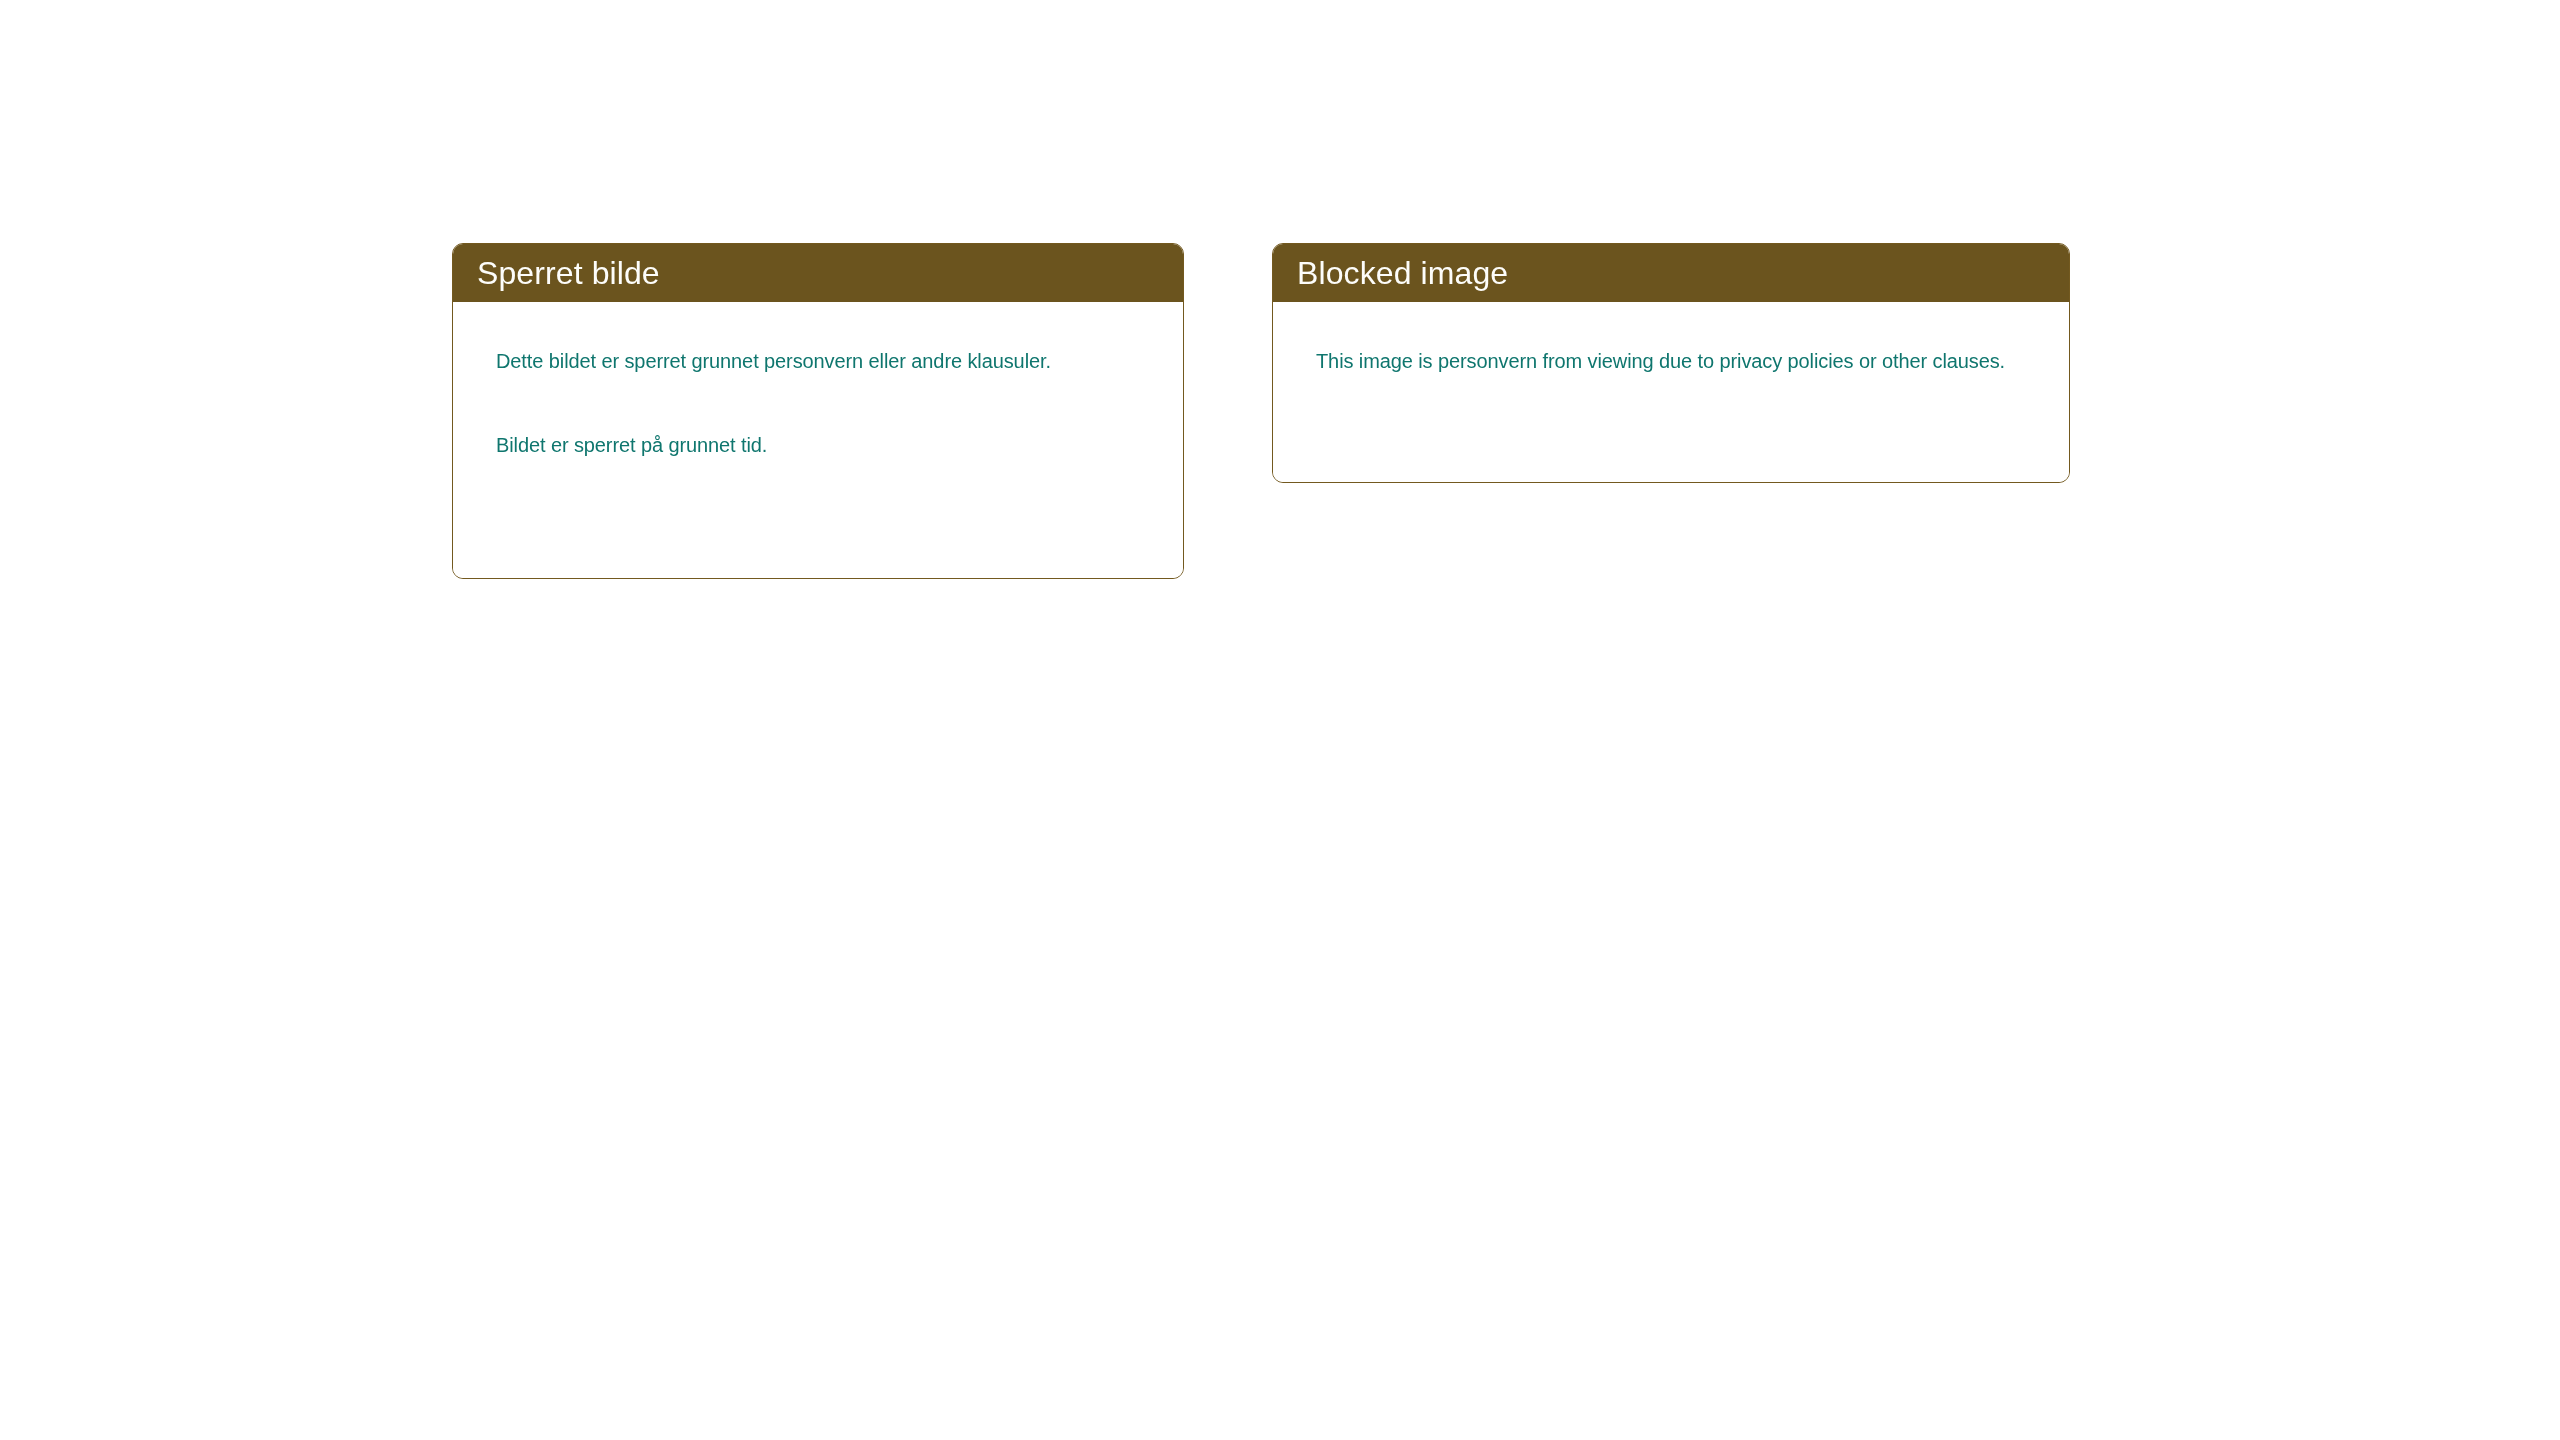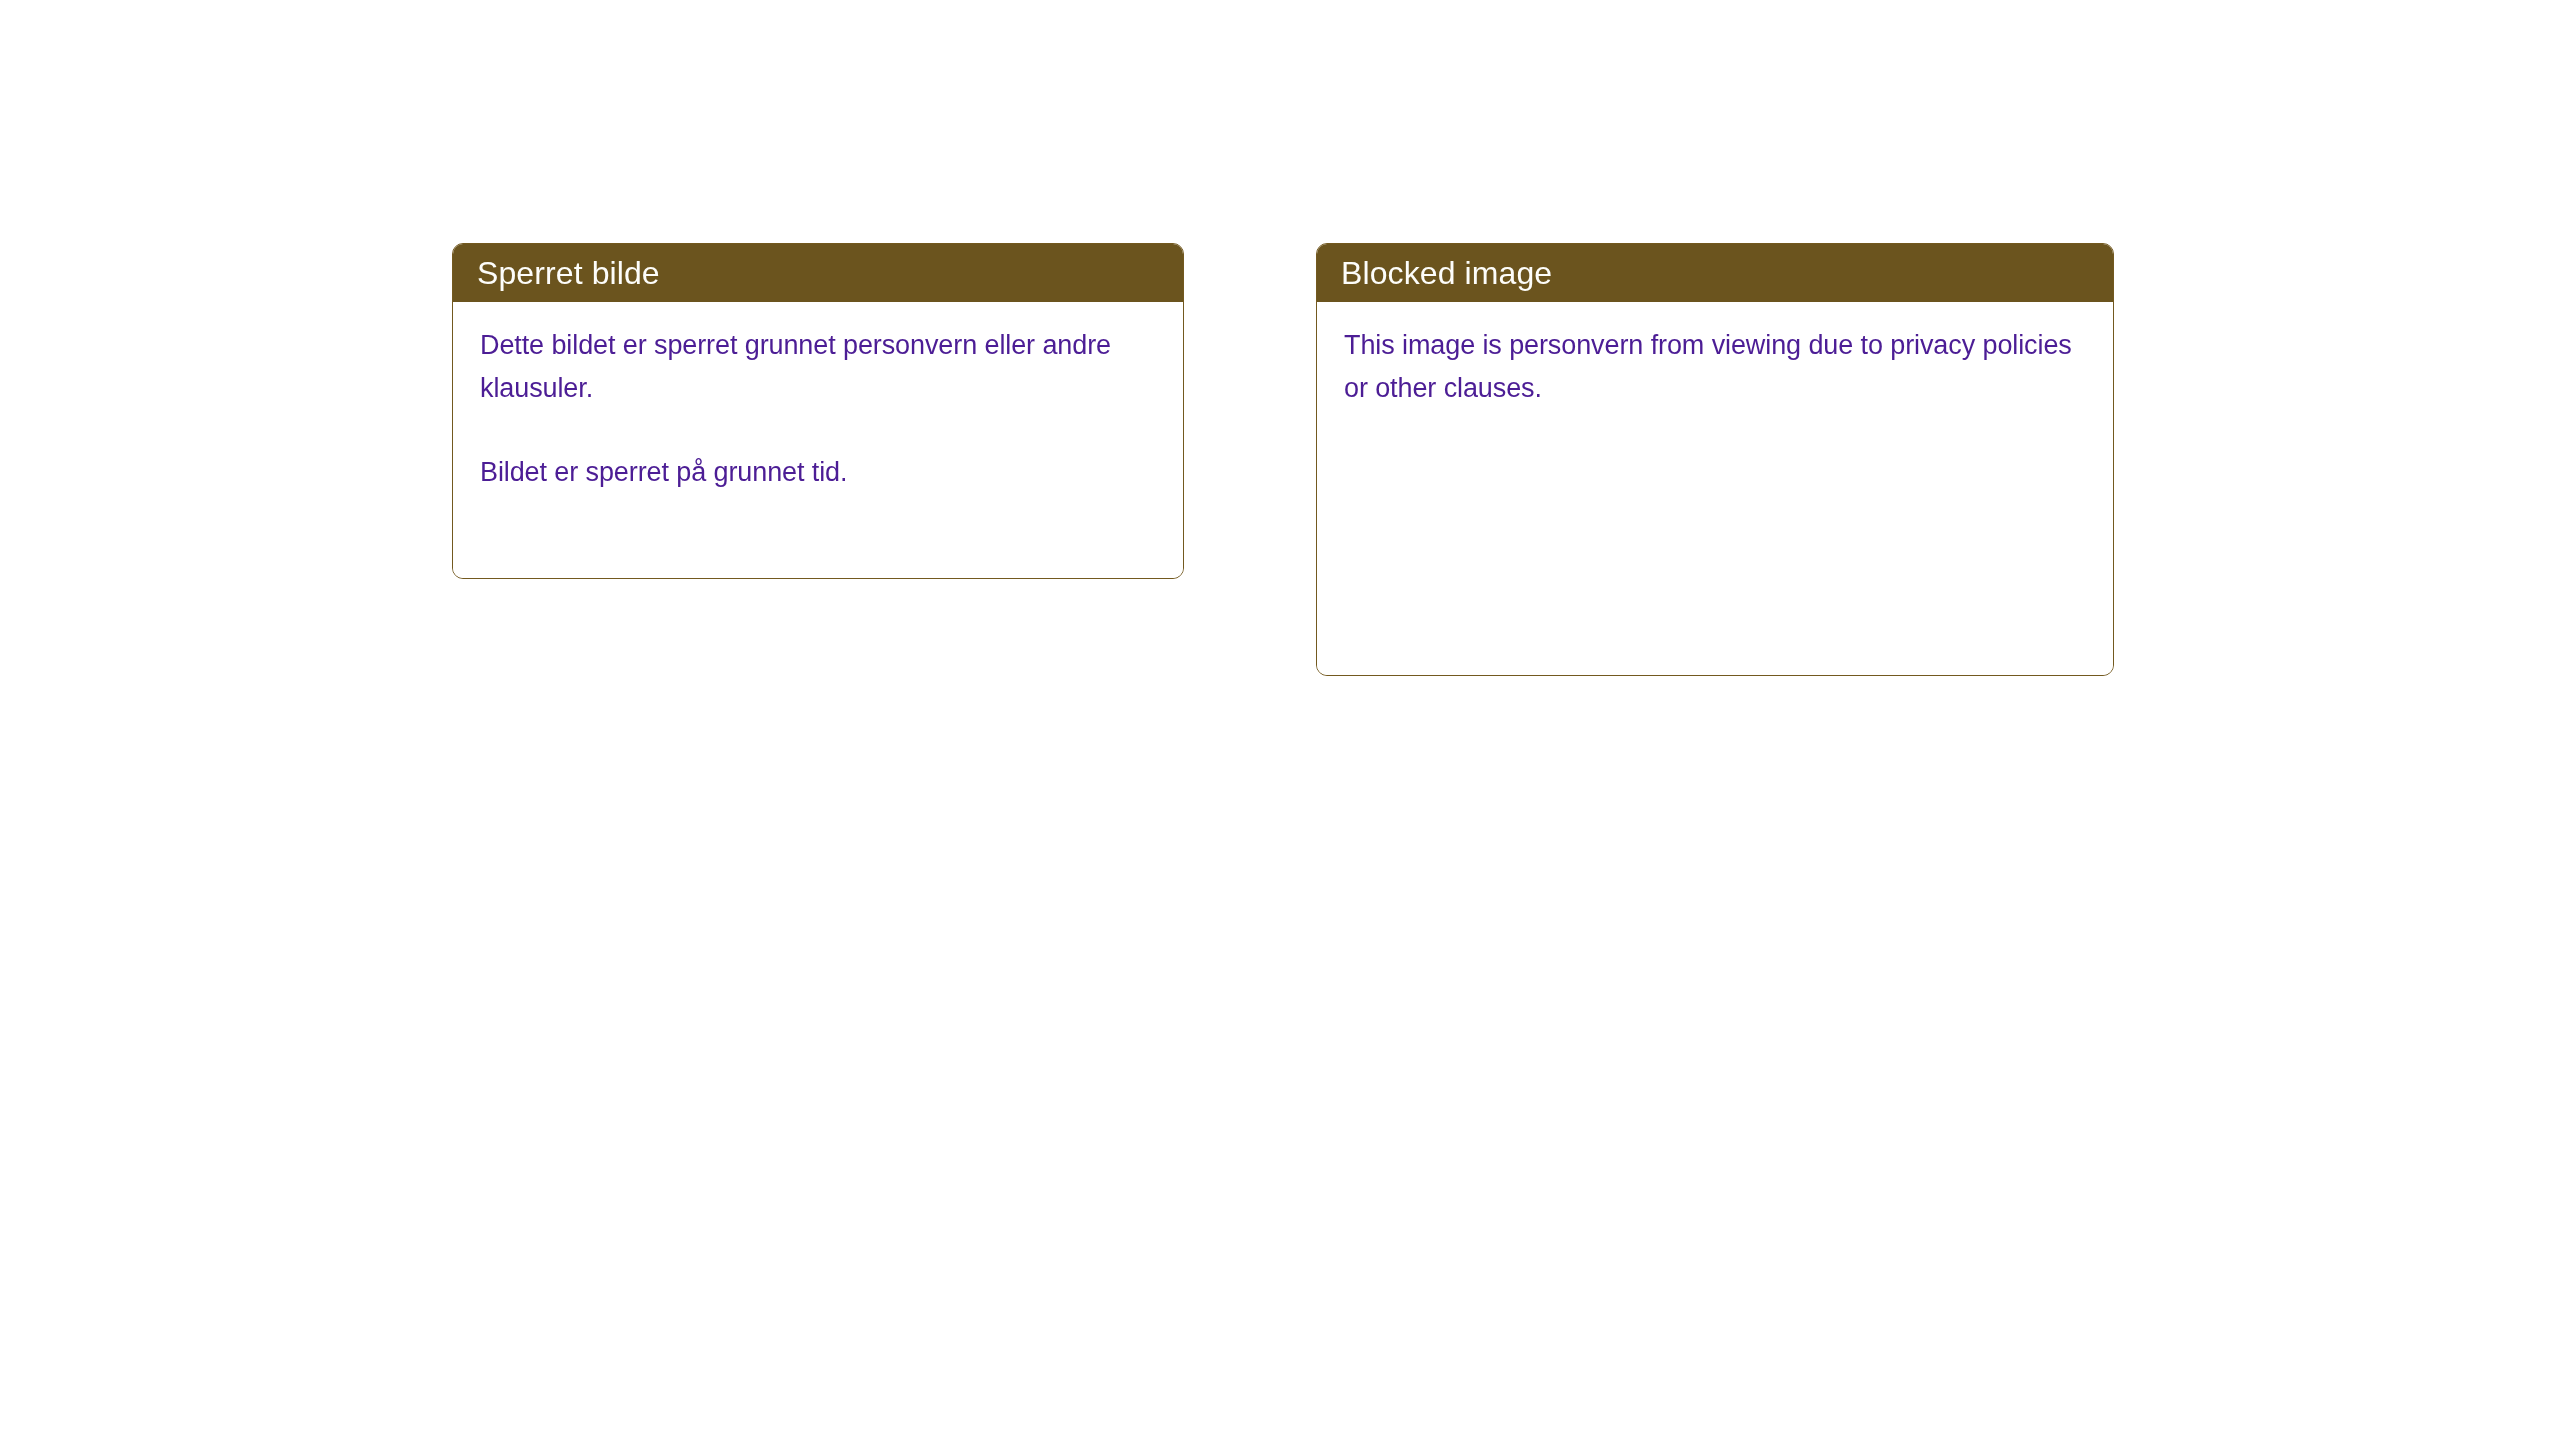--- a/index.html
+++ b/index.html
@@ -33,23 +33,23 @@
     overflow: hidden;
   }
 
   .notice-card.card-left {
     left: 452px;
     width: 732px;
     height: 336px;
   }
 
   .notice-card.card-right {
-    left: 1316px;
+    left: 1272px;
     width: 798px;
-    height: 433px;
+    height: 240px;
   }
 
   .card-header {
     height: 58px;
     background: #6b541e;
     display: flex;
     align-items: center;
     padding: 0 0 0 24px;
     box-sizing: border-box;
   }
@@ -64,23 +64,23 @@
   }
 
   .card-body {
     padding: 22px 26px 0 27px;
     box-sizing: border-box;
     background: #ffffff;
     height: calc(100% - 58px);
   }
 
   .card-paragraph {
-    margin: 0;
-    color: #4c1d95;
-    font-size: 27px;
+    margin: 16px;
+    color: #0f766e;
+    font-size: 20px;
     line-height: 43px;
     font-weight: 400;
     letter-spacing: -0.1px;
   }
 
   .card-paragraph + .card-paragraph {
     margin-top: 41px;
   }
 </style>
 </head>

